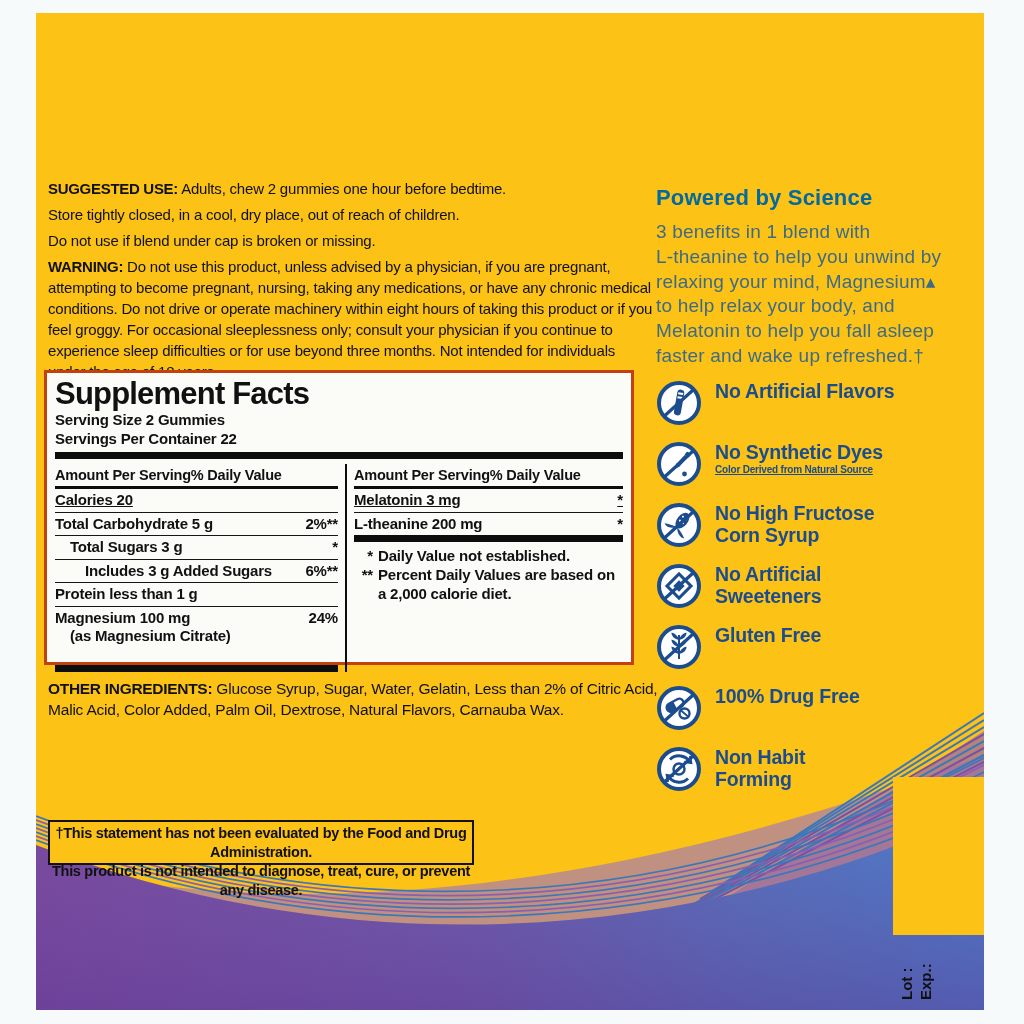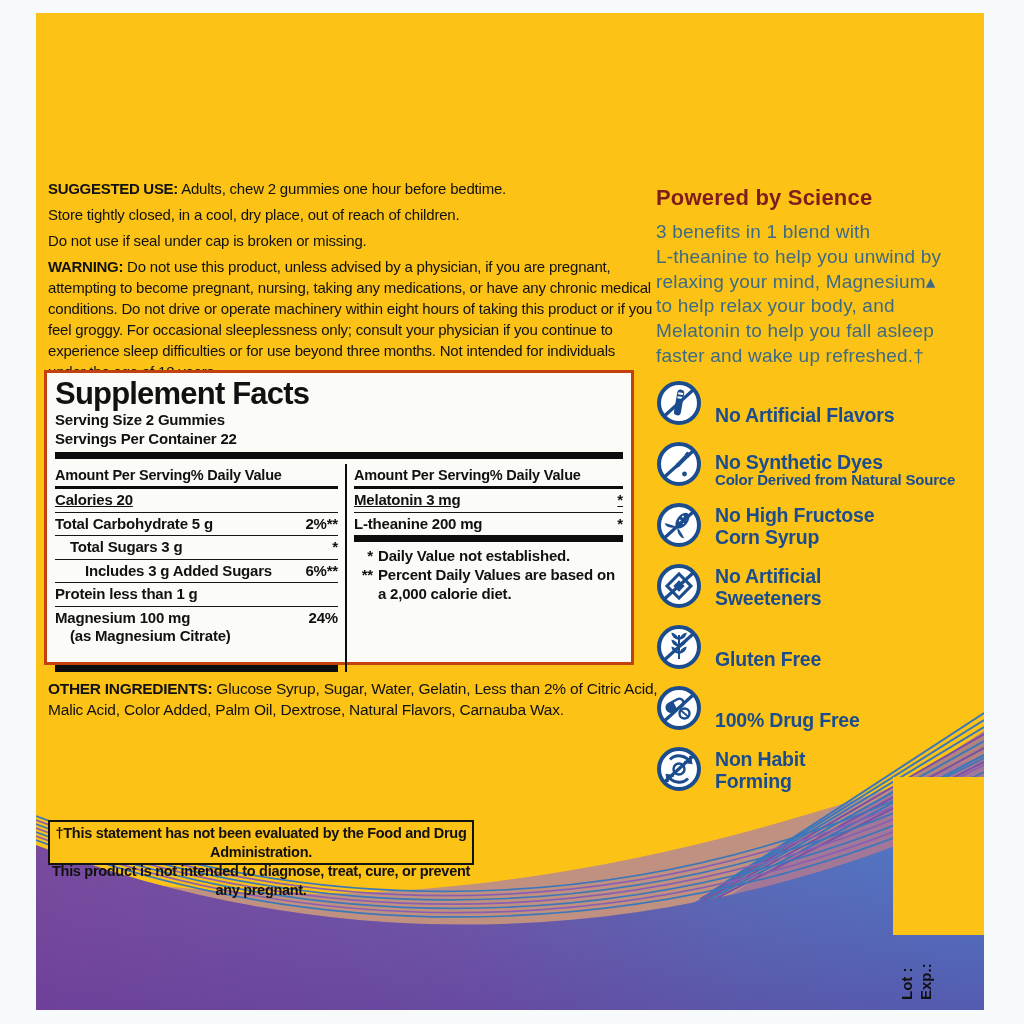--- a/index.html
+++ b/index.html
@@ -41,29 +41,29 @@
   .ingr-block { left:12px; top:665px; width:612px; font-size:15.5px; line-height:21px; }
   .dist-block { left:12px; top:716px; width:612px; font-size:15.5px; line-height:21px; }
   .qual-block { left:12px; top:763px; width:612px; font-size:14px; line-height:19px; font-weight:600; }
 
   .disclaimer { position:absolute; left:12px; top:807px; width:426px; height:45px; z-index:3;
                 background:#FCC216; border:2.5px solid #121212; text-align:center;
                 font-size:14.5px; font-weight:700; line-height:19px; padding-top:2px; letter-spacing:-0.3px; }
 
   
   .science { position:absolute; left:620px; top:172px; width:318px; z-index:2; }
-  .sci-head { color:#7f1d1d; font-size:22px; font-weight:800; letter-spacing:0.2px; line-height:26px; }
+  .sci-head { color:#0369a1; font-size:22px; font-weight:800; letter-spacing:0.2px; line-height:26px; }
   .sci-body { color:#3E6B83; font-size:19px; line-height:24.8px; margin-top:9px; letter-spacing:0.2px; white-space:pre-line; }
   .claims { margin-top:11px; }
-  .claim { display:flex; align-items:flex-end; margin-top:15px; }
+  .claim { display:flex; align-items:flex-start; margin-top:15px; }
   .claim:first-child { margin-top:0; }
   .cicon { width:46px; height:46px; flex:0 0 46px; }
   .claim-txt { margin-left:13px; color:#1B4C8E; }
   .claim-title { font-size:19.5px; font-weight:800; line-height:22px; white-space:pre-line; letter-spacing:-0.2px; }
-  .claim-sub { font-size:15px; font-weight:800; line-height:14px; letter-spacing:-0.2px; }
+  .claim-sub { font-size:10px; font-weight:800; line-height:14px; letter-spacing:-0.2px;text-decoration:underline; }
 
   
   .lot-box { position:absolute; left:857px; top:764px; width:91px; height:158px; background:#FCC216; z-index:2; }
   .lot-text { position:absolute; left:846px; top:928px; width:74px; height:44px; z-index:2;
               transform:rotate(-90deg); font-size:15px; font-weight:800; line-height:19px; color:#101010; letter-spacing:0; }
 </style>
 </head>
 <body>
 
 <div class="canvas">
@@ -107,21 +107,21 @@
         <path d="M0,803 C300,916 640,906 948,745" stroke="#3C77BA"></path>
       </g>
 
       <path d="M0,832 C300,948 640,938 948,796 L948,997 L0,997 Z" fill="url(#wg)"></path>
       <path d="M0,832 C300,948 640,938 948,796 L948,997 L0,997 Z" fill="url(#wg2)"></path>
     </svg>
 
     <div class="txtblock use-block">
       <p><span class="blk-label">SUGGESTED USE:</span> <span>Adults, chew 2 gummies one hour before bedtime.</span></p>
       <p>Store tightly closed, in a cool, dry place, out of reach of children.</p>
-      <p>Do not use if seal under cap is broken or missing.</p>
+      <p>Do not use if blend under cap is broken or missing.</p>
       <p><span class="blk-label">WARNING:</span> <span>Do not use this product, unless advised by a physician, if you are pregnant, attempting to become pregnant, nursing, taking any medications, or have any chronic medical conditions. Do not drive or operate machinery within eight hours of taking this product or if you feel groggy. For occasional sleeplessness only; consult your physician if you continue to experience sleep difficulties or for use beyond three months. Not intended for individuals under the age of 18 years.</span></p>
     </div>
 
     <div class="sf-panel">
       <div class="sf-title">Supplement Facts</div>
       <div class="sf-serving">Serving Size 2 Gummies</div>
       <div class="sf-serving">Servings Per Container 22</div>
       <div class="bar-thick" style="margin-top:4px"></div>
       <div class="sf-cols">
         <div class="sf-col left">
@@ -191,21 +191,21 @@
 
     <div class="txtblock ingr-block">
       <span class="blk-label">OTHER INGREDIENTS:</span>
       <span>Glucose Syrup, Sugar, Water, Gelatin, Less than 2% of Citric Acid, Malic Acid, Color Added, Palm Oil, Dextrose, Natural Flavors, Carnauba Wax.</span>
     </div>
 
 
 
     <div class="disclaimer">
       <div>†This statement has not been evaluated by the Food and Drug Administration.</div>
-      <div>This product is not intended to diagnose, treat, cure, or prevent any pregnant.</div>
+      <div>This product is not intended to diagnose, treat, cure, or prevent any disease.</div>
     </div>
 
     <div class="science">
       <div class="sci-head">Powered by Science</div>
       <div class="sci-body">3 benefits in 1 blend with
 L-theanine to help you unwind by
 relaxing your mind, Magnesium▴
 to help relax your body, and
 Melatonin to help you fall asleep
 faster and wake up refreshed.†</div>

